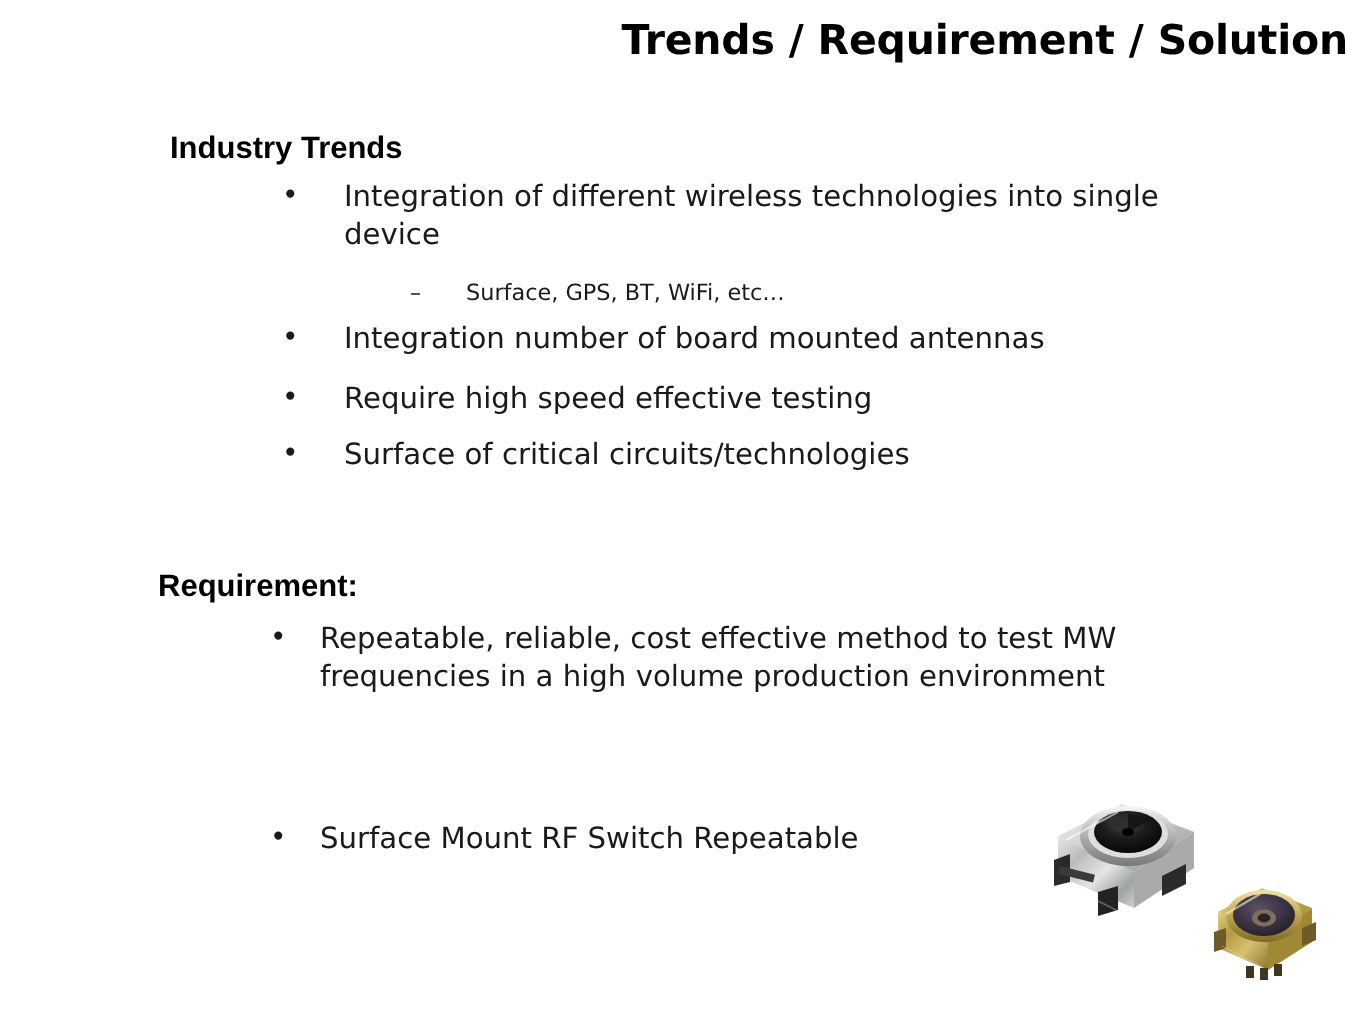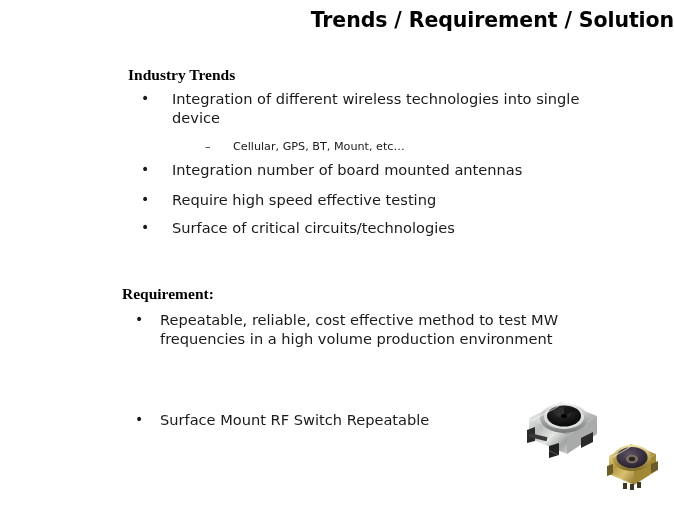--- a/index.html
+++ b/index.html
@@ -33,26 +33,25 @@
     font-size: 20.5px;
     font-weight: bold;
     color: #000000;
     letter-spacing: -0.1px;
     white-space: nowrap;
   }
 
   
   .section-heading {
     position: absolute;
-    font-family: Liberation Serif, serif;
+    font-family: Liberation Sans, sans-serif;
     font-size: 15.5px;
     font-weight: bold;
     color: #000000;
     white-space: nowrap;
-    margin-left: 43px;
   }
   #heading-industry-trends { left: 85px;  top: 66px; }
   #heading-requirement     { left: 79px;  top: 285px; }
   #heading-solution        { left: 79px;  top: 387px; }
 
   
   .bullet-row {
     position: absolute;
     display: flex;
     align-items: flex-start;
@@ -118,21 +117,21 @@
 
   <div class="section-heading" id="heading-industry-trends">Industry  Trends</div>
 
   <div class="bullet-row lvl1" id="bullet-integration">
     <span class="bullet-mark">•</span>
     <span class="bullet-text">Integration of different wireless technologies into single device</span>
   </div>
 
   <div class="bullet-row lvl2" id="bullet-cellular">
     <span class="bullet-mark">–</span>
-    <span class="bullet-text">Cellular,  GPS, BT, Mount, etc…</span>
+    <span class="bullet-text">Surface,  GPS, BT, WiFi, etc…</span>
   </div>
 
   <div class="bullet-row lvl1" id="bullet-antennas">
     <span class="bullet-mark">•</span>
     <span class="bullet-text">Integration number of board mounted antennas</span>
   </div>
 
   <div class="bullet-row lvl1" id="bullet-highspeed">
     <span class="bullet-mark">•</span>
     <span class="bullet-text">Require high speed effective testing</span>

